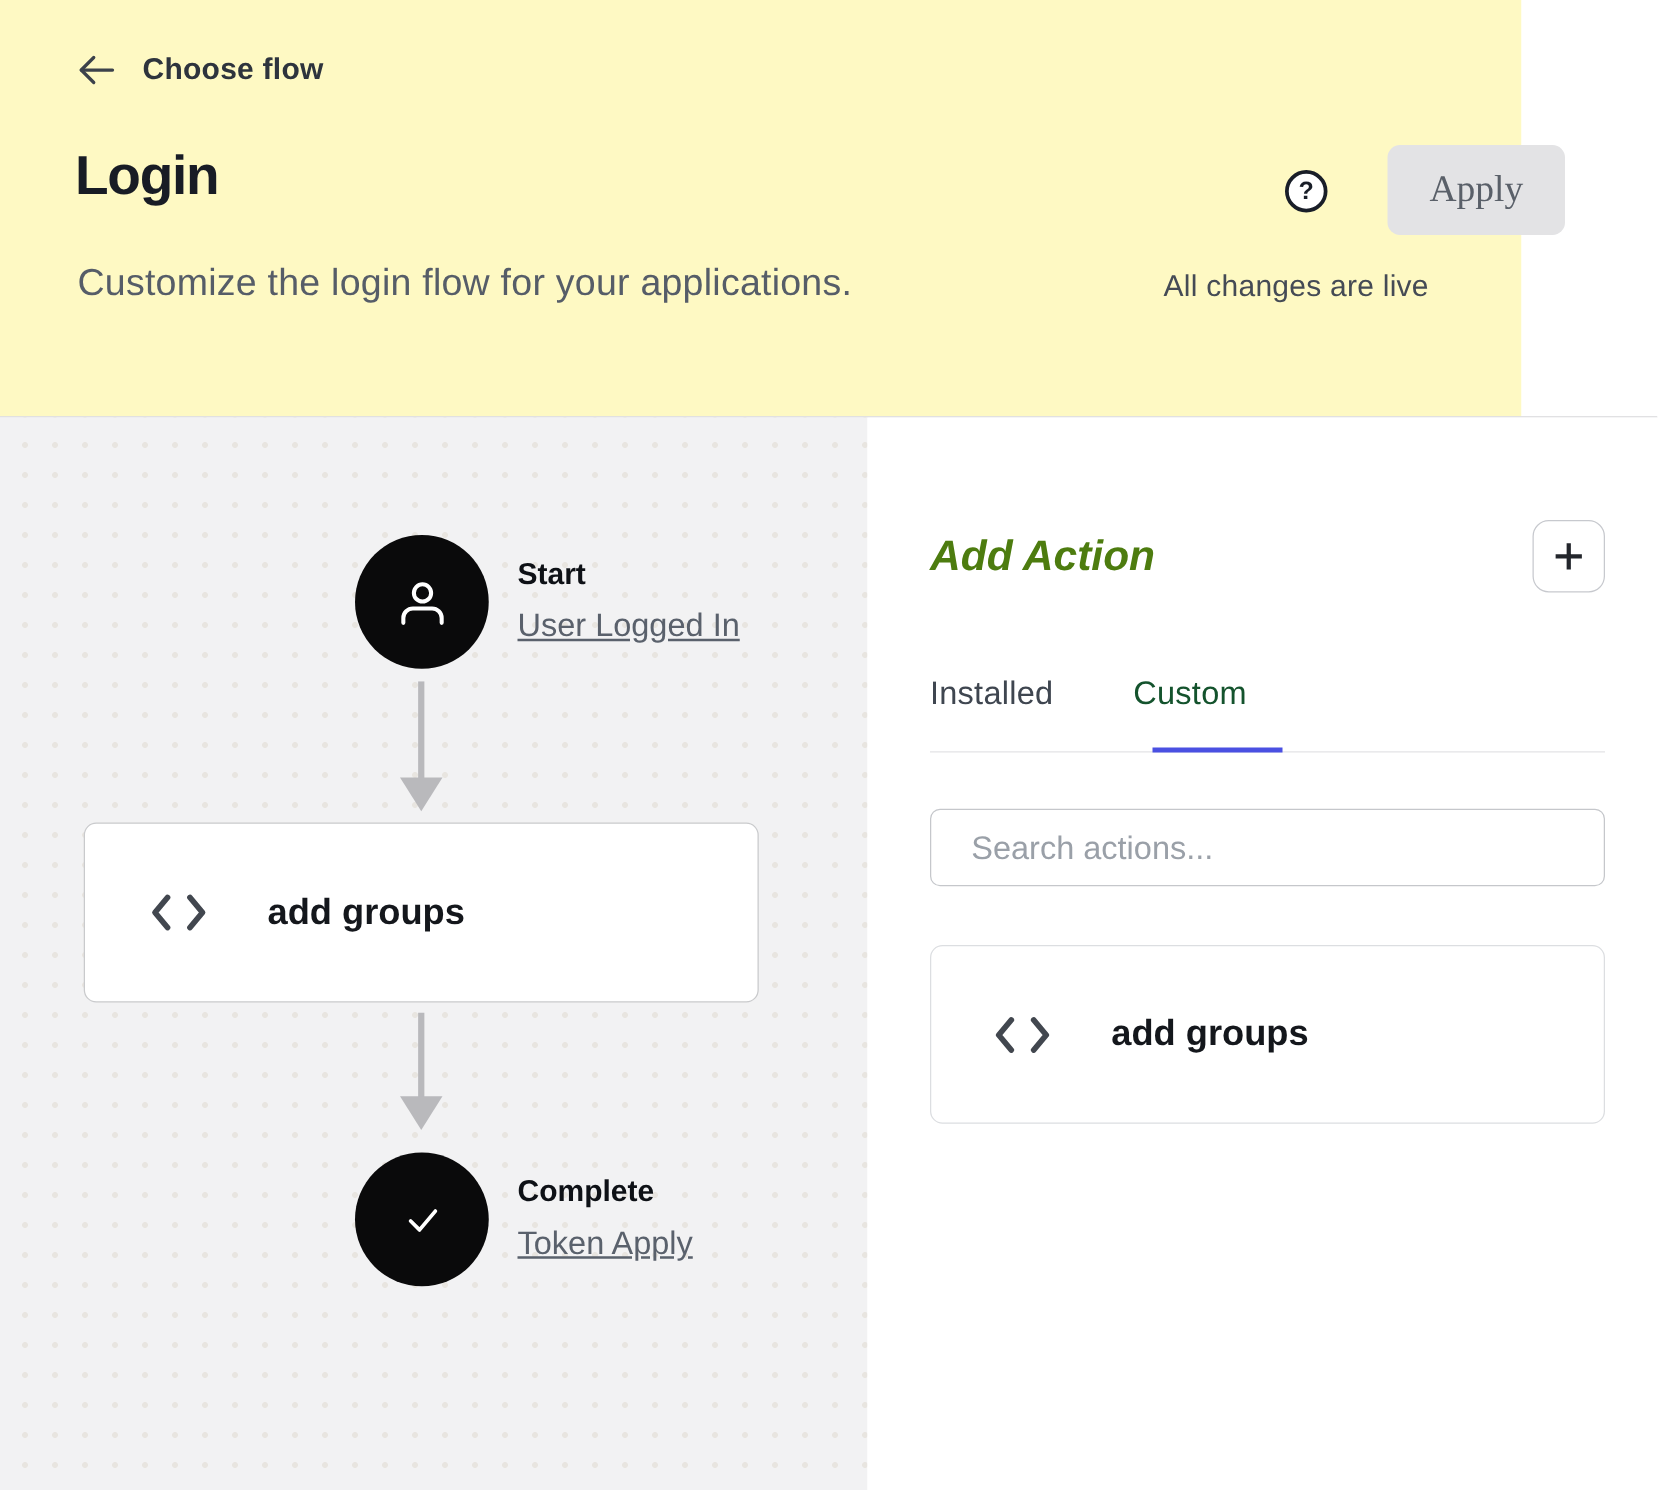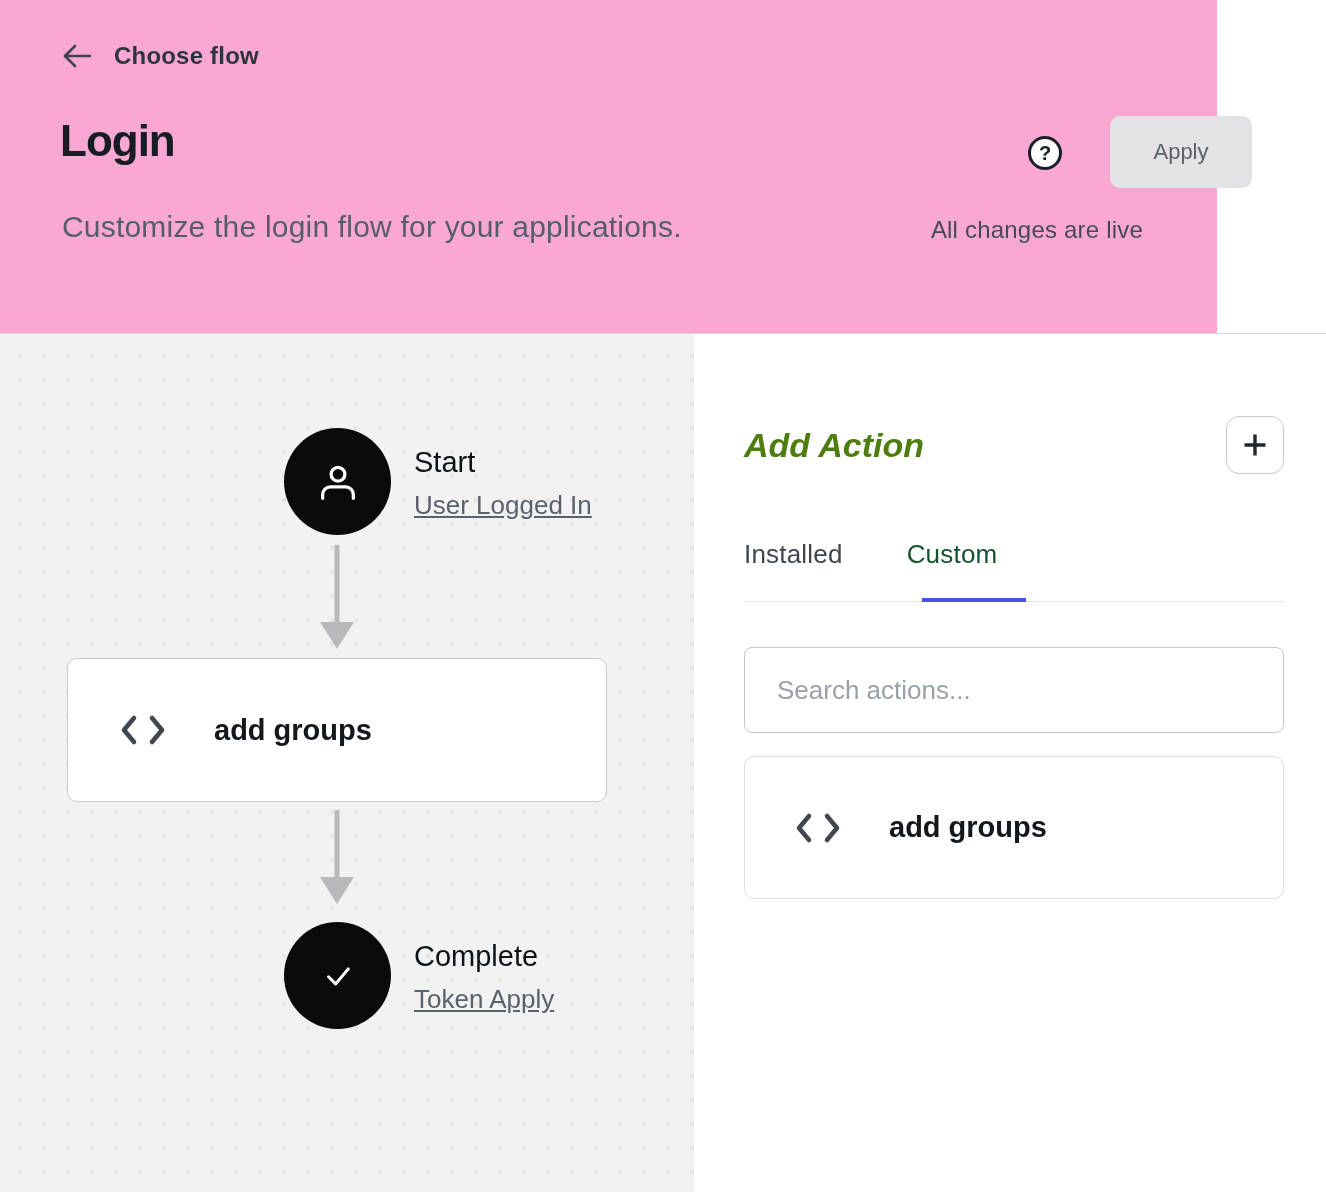--- a/index.html
+++ b/index.html
@@ -6,21 +6,21 @@
   html,body { width:1326px; height:1192px; }
   body {
     font-family:"Liberation Sans", sans-serif;
     background:#ffffff;
     position:relative;
     overflow:hidden;
     color:#191e27;
   }
 
   
-  .header { position:absolute; left:0; top:0; width:1217px; height:333px; background:#f9a8d4; }
+  .header { position:absolute; left:0; top:0; width:1217px; height:333px; background:#fef9c3; }
   .back-link {
     position:absolute; left:62px; top:42px;
     display:flex; align-items:center; gap:22px;
     cursor:pointer;
   }
   .back-label { font-size:24px; font-weight:600; color:#2e343d; letter-spacing:.2px; }
   .page-title {
     position:absolute; left:60px; top:116px;
     font-size:44px; font-weight:700; color:#181c25; letter-spacing:-1px;
   }
@@ -33,22 +33,22 @@
     width:34px; height:34px; border-radius:50%;
     border:3px solid #191e28; color:#191e28;
     display:flex; align-items:center; justify-content:center;
     font-size:20px; font-weight:700; cursor:pointer;
     background:#fff;
   }
   .apply-button {
     position:absolute; left:1110px; top:116px;
     width:142px; height:72px; border:none; border-radius:10px;
     background:#e3e3e5; color:#5a6069;
-    font-family:Liberation Sans, sans-serif;
-    font-size:22px; font-weight:500; cursor:pointer;
+    font-family:Liberation Serif, serif;
+    font-size:30px; font-weight:500; cursor:pointer;
   }
   .status-text {
     position:absolute; right:74px; top:216px;
     font-size:24px; color:#454b55; letter-spacing:.2px;
   }
 
   
   .main {
     position:absolute; left:0; top:333px; width:1326px; bottom:0;
     border-top:1px solid #d8d8da;
@@ -66,21 +66,21 @@
   .node-circle {
     position:absolute; width:107px; height:107px; border-radius:50%;
     background:#0a0a0b; display:flex; align-items:center; justify-content:center;
     cursor:pointer;
   }
   .node-start  { left:284px; top:94px; }
   .node-complete { left:284px; top:588px; }
   .node-label { position:absolute; left:414px; }
   .node-label-start { top:112px; }
   .node-label-complete { top:606px; }
-  .node-title { font-size:29px; font-weight:400; color:#0e1116; }
+  .node-title { font-size:24px; font-weight:700; color:#0e1116; }
   .node-sub { font-size:26px; color:#5a616c; margin-top:11px;text-decoration:underline; }
   .flow-arrow { position:absolute; left:317px; }
   .flow-arrow-1 { top:211px; }
   .flow-arrow-2 { top:476px; }
   .action-node {
     position:absolute; left:67px; top:324px; width:540px; height:144px;
     background:#ffffff; border:1.5px solid #c9cacc; border-radius:10px;
     display:flex; align-items:center; padding-left:52px; cursor:pointer;
   }
   .action-node .action-label { margin-left:48px; font-size:29px; font-weight:700; color:#14171c; }
@@ -93,21 +93,21 @@
     background:#fff; border:1.5px solid #c7c9ce; border-radius:13px;
     display:flex; align-items:center; justify-content:center; cursor:pointer;
   }
   .tabs-row { position:absolute; left:50px; top:205px; display:flex; gap:64px; }
   .tab { font-size:26px; cursor:pointer; letter-spacing:.2px;text-align:center; }
   .tab-inactive { color:#3f4650; }
   .tab-active { color:#14532d; }
   .tabs-divider { position:absolute; left:50px; top:267px; width:540px; height:1px; background:#e4e4e6; }
   .tab-underline { position:absolute; left:228px; top:264px; width:104px; height:4px; background:#4a50e2; }
   .search-input {
-    position:absolute; left:50px; top:313px; width:540px; height:86px;
+    position:absolute; left:50px; top:313px; width:540px; height:62px;
     border:1.5px solid #c5c7cb; border-radius:8px; background:#fff;
     padding-left:32px; font-family:"Liberation Sans", sans-serif;
     font-size:26px; color:#2b313a; outline:none;
   }
   .search-input::placeholder { color:#9aa0a8; opacity:1; }
   .action-card {
     position:absolute; left:50px; top:422px; width:540px; height:143px;
     background:#fff; border:1.5px solid #dcdee1; border-radius:10px;
     display:flex; align-items:center; padding-left:50px; cursor:pointer;
   }

